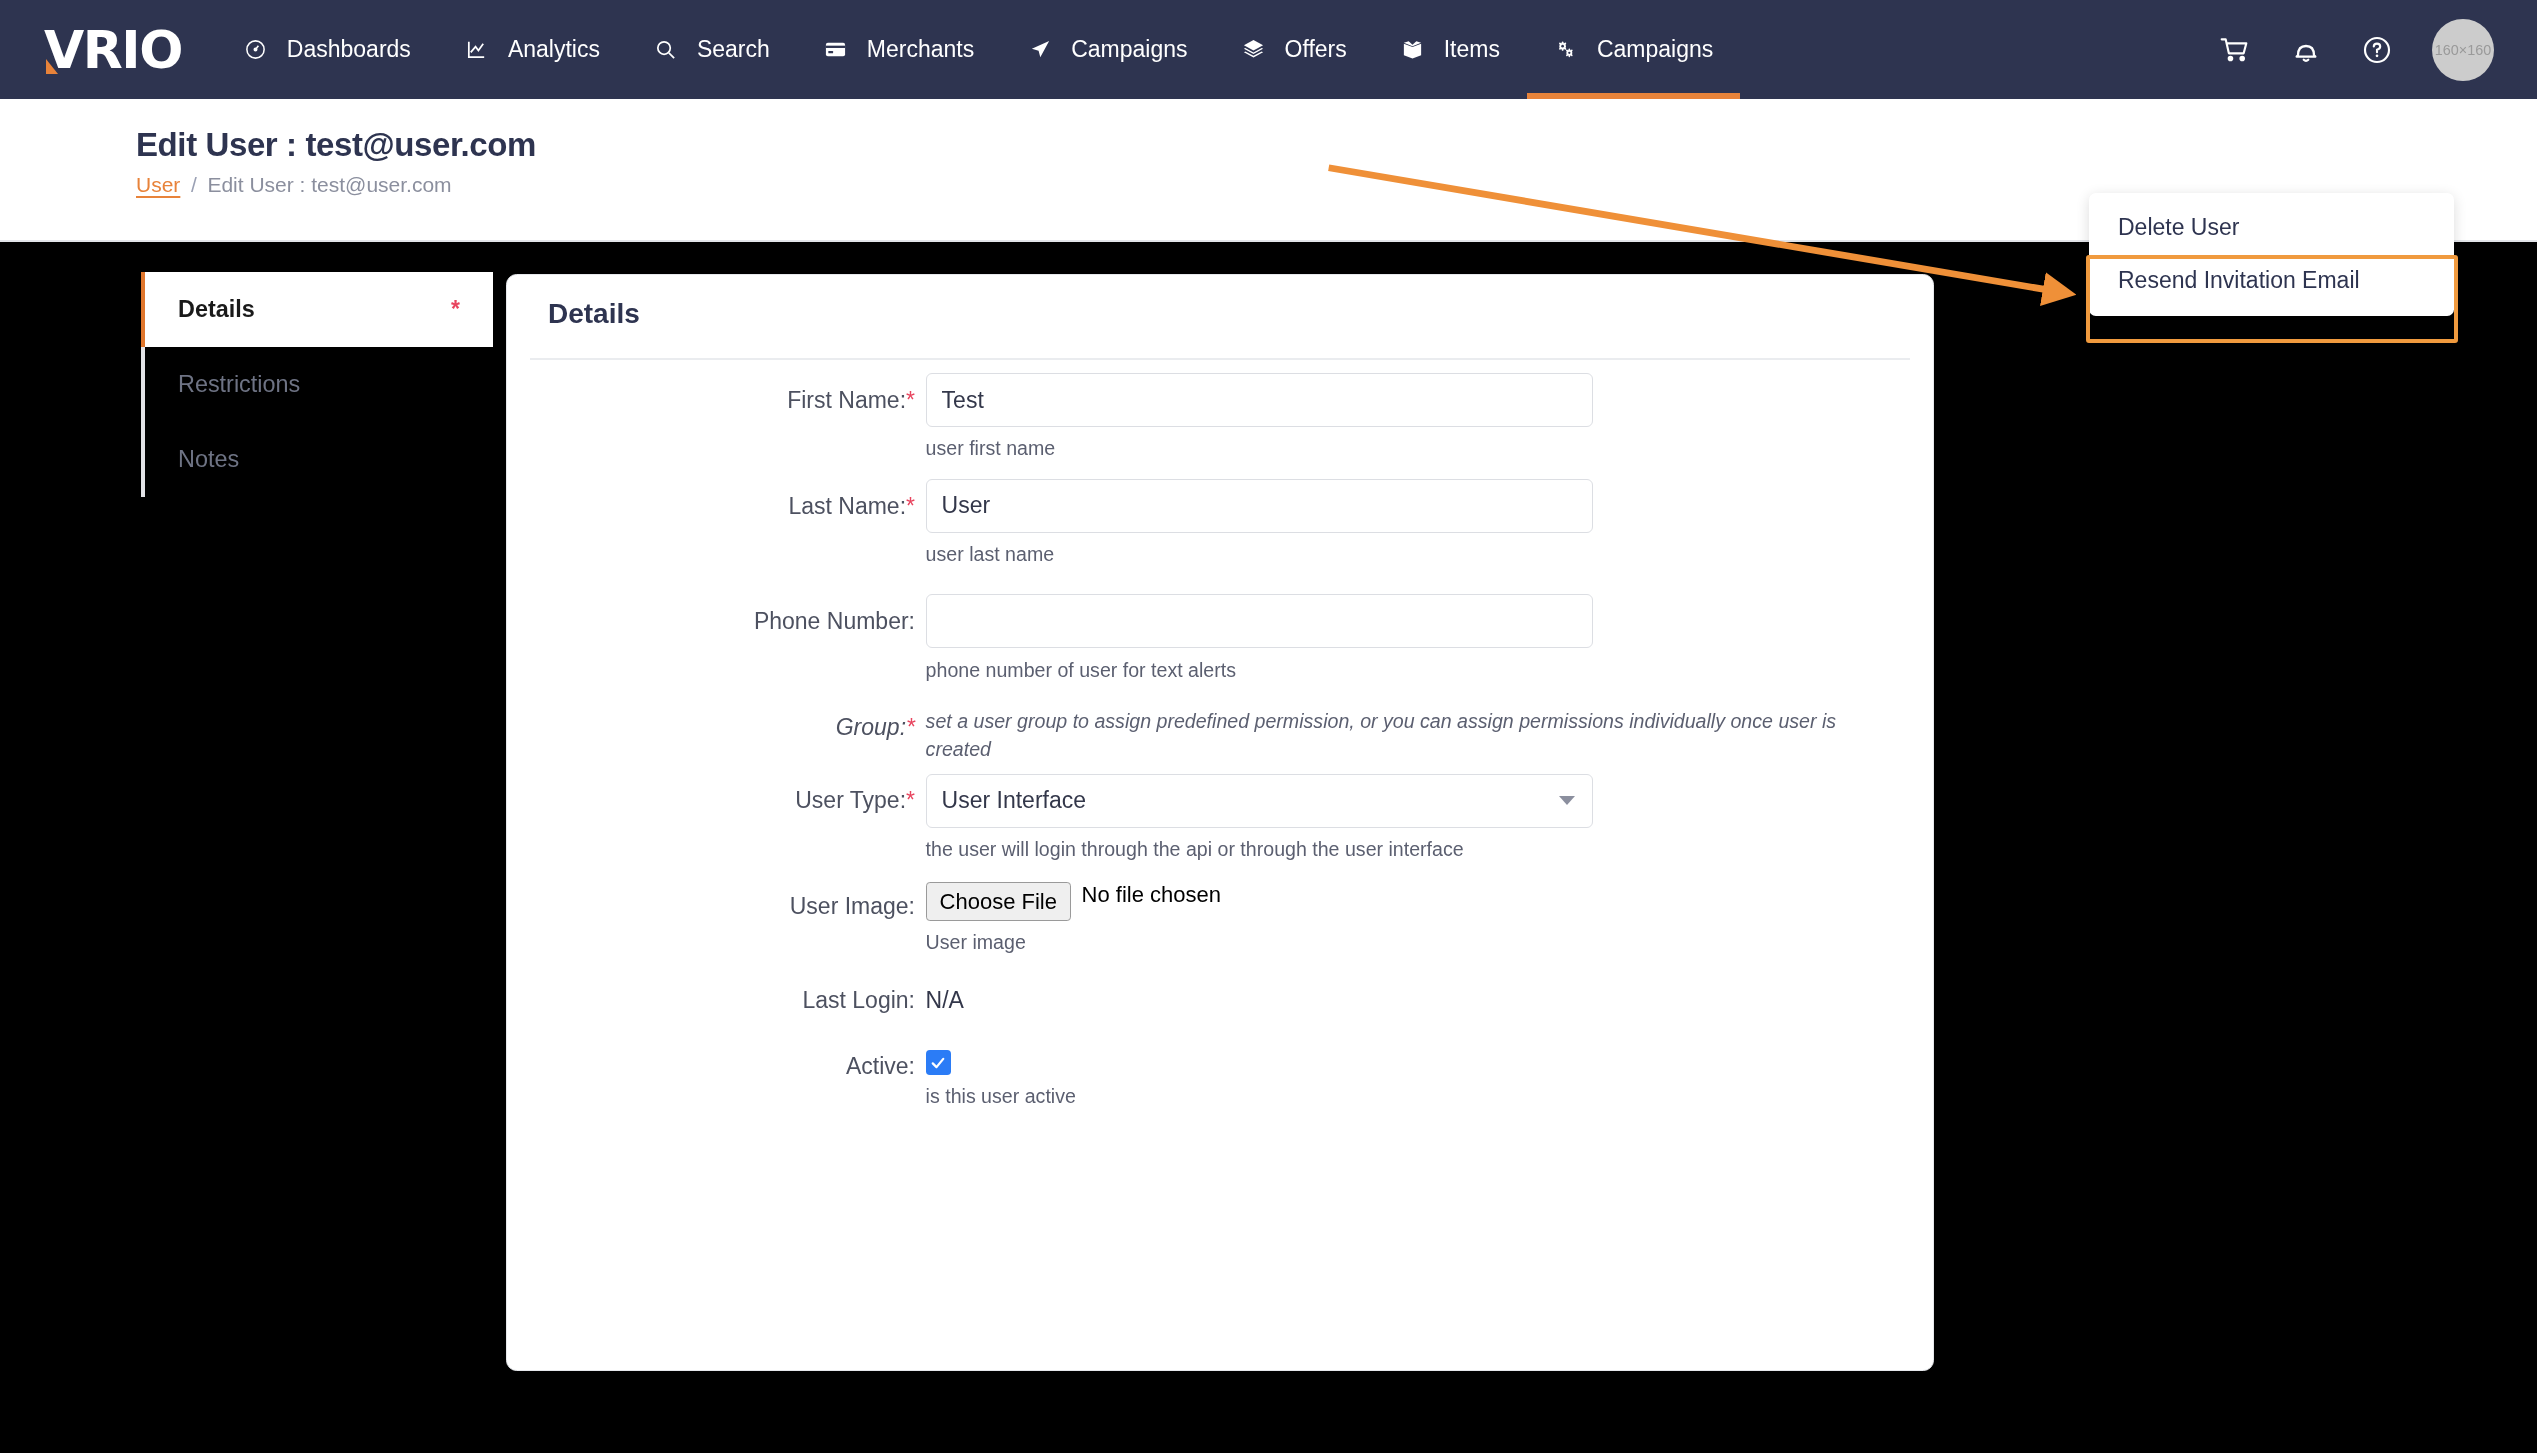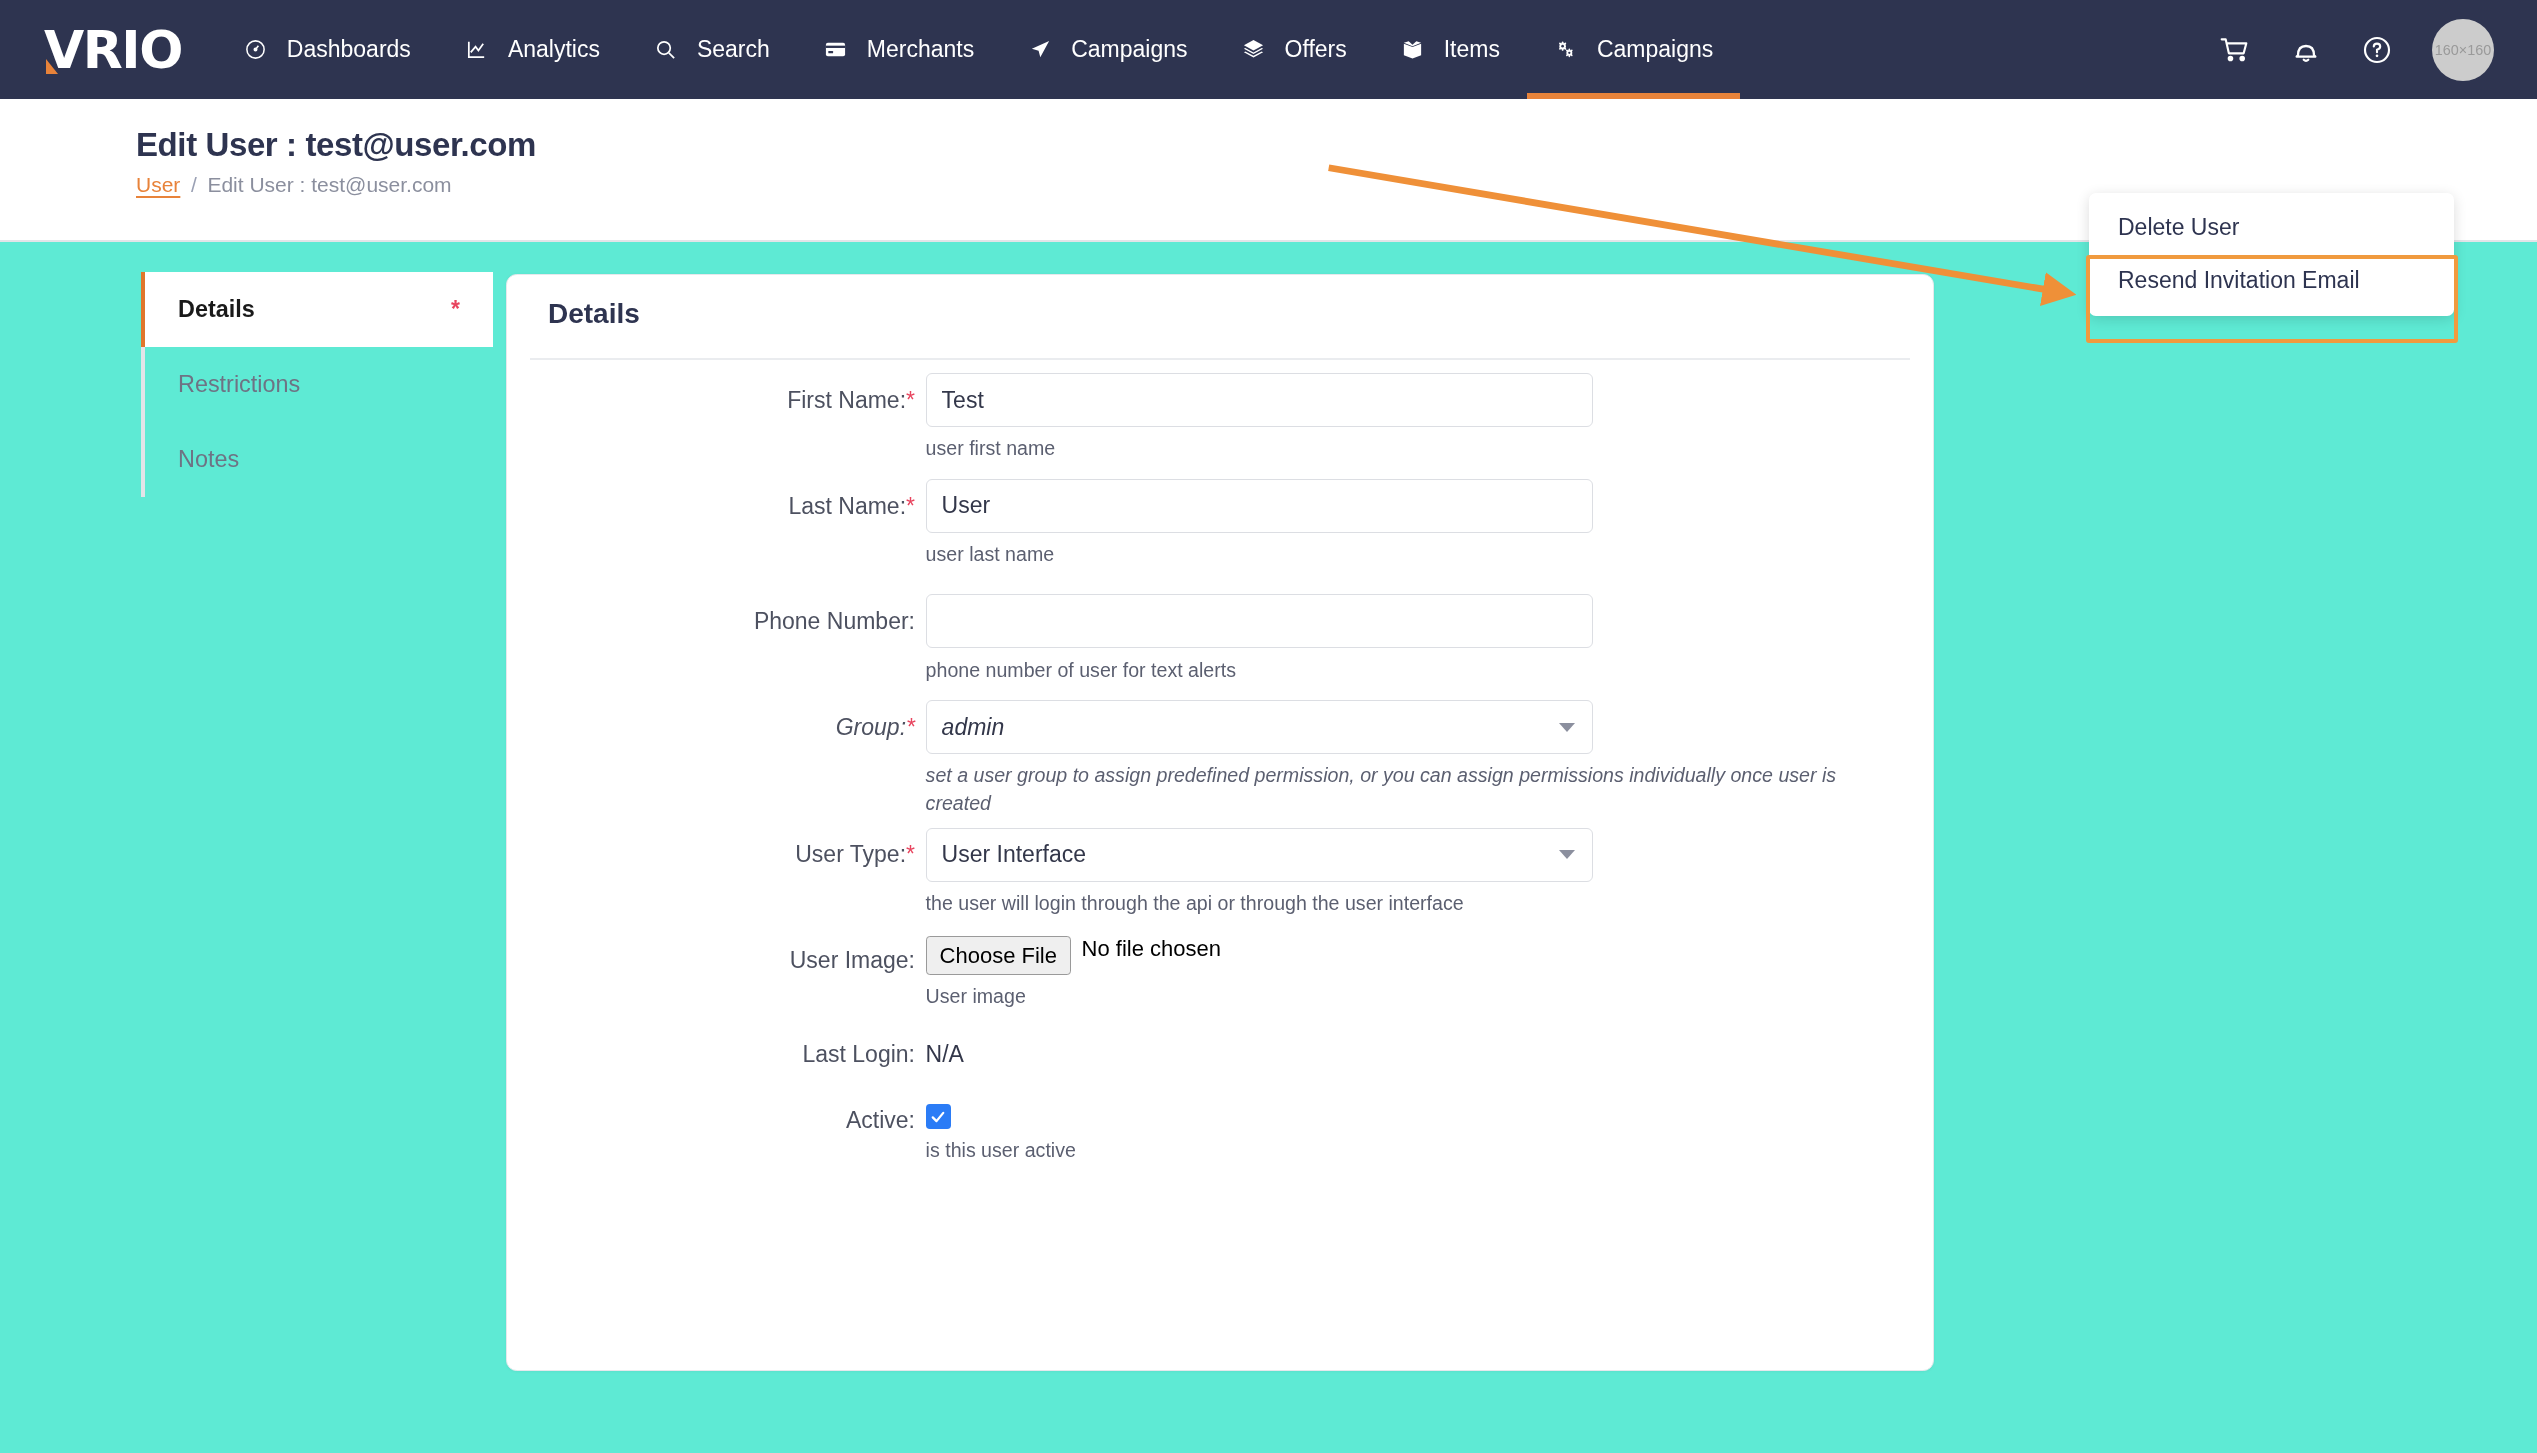--- a/index.html
+++ b/index.html
@@ -134,21 +134,21 @@
   .annot-arrow {
     position: absolute; left: 0; top: 0;
     width: 2538px; height: 1454px;
     z-index: 35; pointer-events: none;
   }
 
   
   .page-body {
     position: absolute; top: 242px; left: 0;
     width: 2538px; height: 1212px;
-    background: #5eead4;
+    background: #000000;
   }
 
   
   .side-tabs {
     position: absolute; left: 141px; top: 30px;
     width: 352px;
   }
   .side-tab {
     display: flex; align-items: center;
     height: 75px; padding-left: 33px; padding-right: 33px;
@@ -458,24 +458,20 @@
           <input class="finput" value="" style="">
           <div class="fhelp">phone number of user for text alerts</div>
         </div>
       </div>
 
       <div class="frow" style="margin-bottom:11px;font-style:italic;">
         <div class="flabel">
           <span>Group:</span><span class="req-star">*</span>
         </div>
         <div class="fcontrol">
-          <div class="fselect">
-            <span>admin</span>
-            <span class="caret"></span>
-          </div>
           <div class="fhelp">set a user group to assign predefined permission, or you can assign permissions individually once user is created</div>
         </div>
       </div>
 
       <div class="frow" style="margin-bottom:16.6px;">
         <div class="flabel">
           <span>User Type:</span><span class="req-star">*</span>
         </div>
         <div class="fcontrol">
           <div class="fselect">

